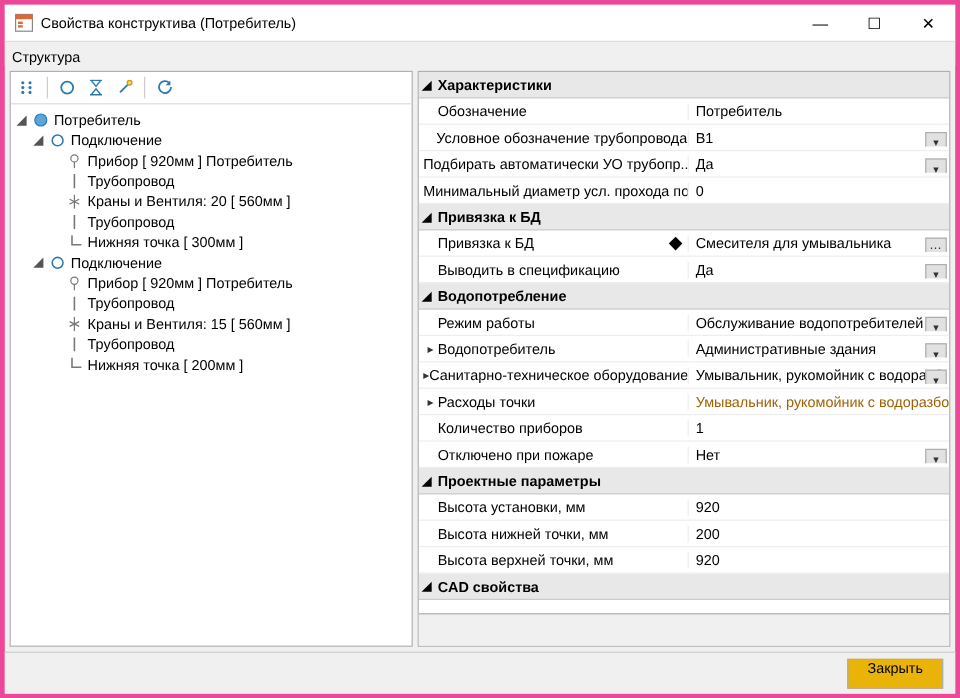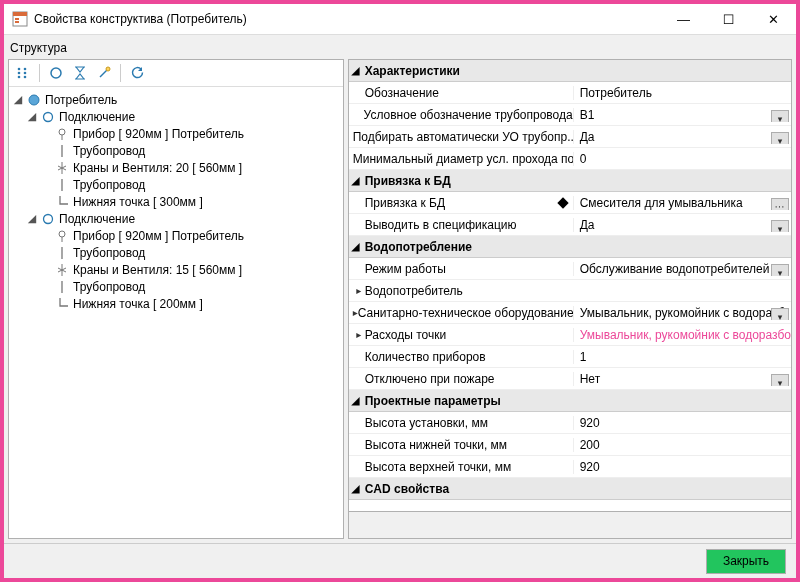--- a/index.html
+++ b/index.html
@@ -27,24 +27,24 @@
 .grid-wrap{flex:1;overflow:auto}
 .prop-row{display:flex;align-items:center;height:21px;border-bottom:1px solid #eee}
 .prop-cat{background:#e8e8e8;font-weight:600;border-bottom:1px solid #ccc}
 .prop-cat .exp2{width:14px;text-align:center;font-size:10px;color:#000;font-family:Arial}
 .prop-name{width:224px;padding-left:4px;display:flex;align-items:center;box-sizing:border-box;overflow:hidden;text-overflow:ellipsis;white-space:nowrap}
 .prop-name .exp2{width:12px;display:inline-block;text-align:center;font-size:10px;color:#333}
 .prop-val{flex:1;padding-left:6px;display:flex;align-items:center;border-left:1px solid #eee;position:relative;overflow:hidden;white-space:nowrap}
 .prop-cat .prop-name{width:auto;flex:1;padding-left:2px}
 .dd{position:absolute;right:2px;top:2px;width:16px;height:16px;border:1px solid #adadad;background:#e1e1e1;display:flex;align-items:center;justify-content:center;font-size:9px;color:#333}
 .dd.ell{font-size:10px;letter-spacing:1px}
-.readonly{color:#ec4899}
+.readonly{color:#a16207}
 .prop-foot{height:26px;border-top:1px solid #b0b0b0;background:#f0f0f0}
 .footer{height:34px;border-top:1px solid #ccc;display:flex;align-items:center;justify-content:flex-end;padding-right:10px;background:#f0f0f0}
-.btn{min-width:78px;height:23px;border:1px solid #adadad;background:#22c55e;display:flex;align-items:center;justify-content:center}
+.btn{min-width:78px;height:23px;border:1px solid #adadad;background:#eab308;display:flex;align-items:flex-start;justify-content:center}
 .diamond{display:inline-block;width:8px;height:8px;transform:rotate(45deg);background:#000;margin-right:6px}
 </style>
 </head>
 <body>
 
 <div class="window">
   <div class="titlebar">
     <span class="app-icon">
       <svg width="16" height="16">
           <rect x="1" y="1" width="14" height="14" fill="#fff" stroke="#888"></rect>
@@ -313,20 +313,21 @@
               <span>Обслуживание водопотребителей</span>
               <span class="dd">▾</span>
             </span>
           </div>
         <div class="prop-row">
             <span class="prop-name">
               <span class="exp2">▸</span>
               <span>Водопотребитель</span>
             </span>
             <span class="prop-val">
+              <span>Административные здания</span>
               <span class="dd">▾</span>
             </span>
           </div>
         <div class="prop-row">
             <span class="prop-name">
               <span class="exp2">▸</span>
               <span>Санитарно-техническое оборудование</span>
             </span>
             <span class="prop-val">
               <span>Умывальник, рукомойник с водоразб</span>

